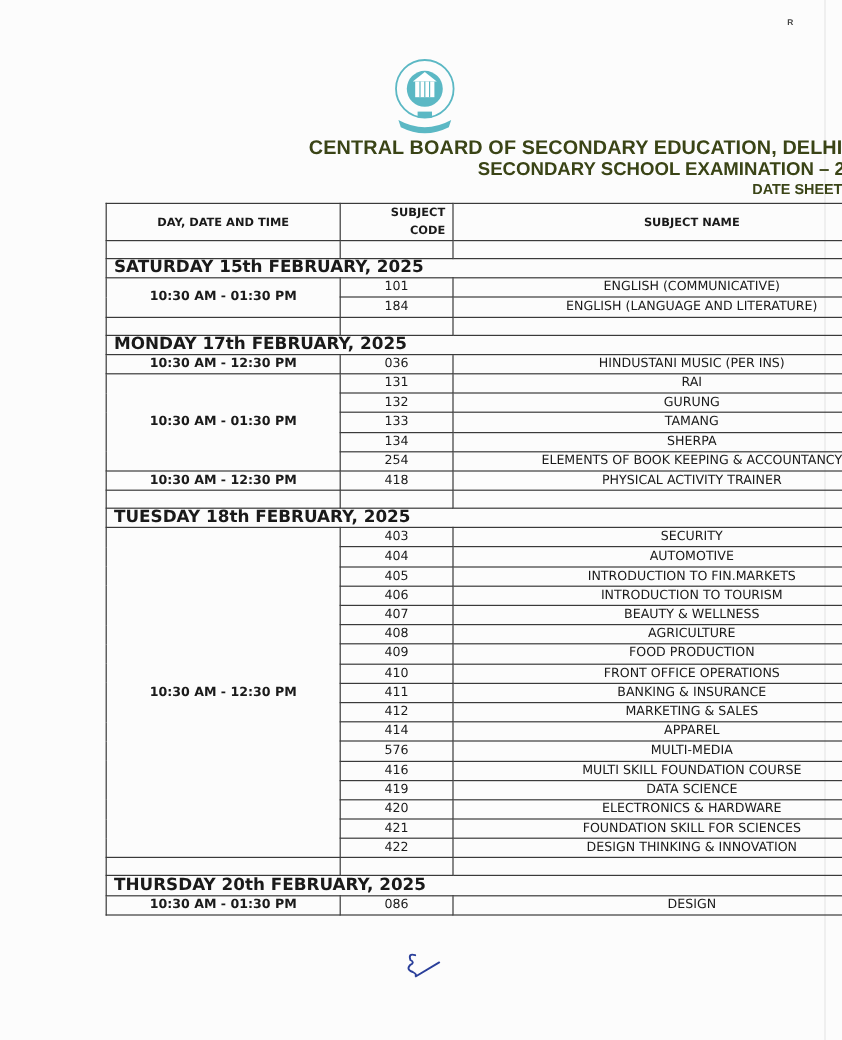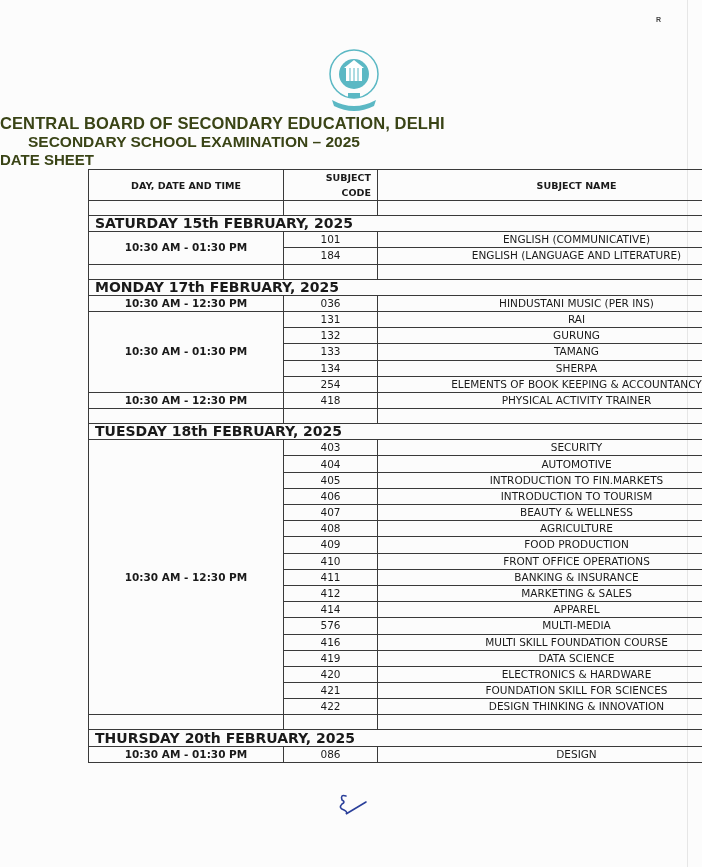--- a/index.html
+++ b/index.html
@@ -1,23 +1,23 @@
 <!DOCTYPE html>
 <html><head>
 <meta charset="utf-8">
 <style>
   html, body { margin:0; padding:0; }
   body { width:702px; height:867px; background:#fcfcfc; position:relative; overflow:hidden; font-family:"Liberation Sans", sans-serif; color:#222; }
   .page-edge { position:absolute; right:14px; top:0; width:1px; height:867px; background:#e6e6e6; }
   .corner-mark { position:absolute; left:656px; top:16px; font-size:7px; font-weight:bold; color:#444; }
   .logo { position:absolute; left:320px; top:48px; width:68px; height:64px; }
-  .header { position:absolute; left:0; width:702px; text-align:left; font-family:"Liberation Sans", sans-serif; font-weight:bold; color:#3a4416; }
+  .header { position:absolute; left:0; width:702px; text-align:right; font-family:"Liberation Sans", sans-serif; font-weight:bold; color:#3a4416; }
   .h1 { top:114px; font-size:16.5px; letter-spacing:0.1px; }
   .h2 { top:133px; font-size:15.5px;padding-left:28px; }
-  .h3 { top:151px; font-size:15px; }
+  .h3 { top:151px; font-size:12px; }
   table.sheet { position:absolute; left:88px; top:169px; width:688px; border-collapse:collapse; font-family:"DejaVu Sans", sans-serif; font-size:10.5px; color:#1a1a1a; }
   table.sheet td { border:1px solid #3a3a3a; padding:0 6px; height:15.2px; line-height:15px; }
   table.sheet tr.head td { height:30px; font-weight:bold; font-size:9.5px; }
   td.c-time { width:182px; text-align:center; font-weight:bold; }
   td.c-code { width:75px; text-align:center; }
   td.c-name { text-align:center; }
   tr.head td.c-code { text-align:right; padding-left:12px; }
   tr.date td { font-weight:bold; font-size:14px; text-align:left; padding-left:6px;margin-top:19px; }
   tr.blank td { height:14px; }
   .signature { position:absolute; left:336px; top:790px; width:40px; height:28px; }

